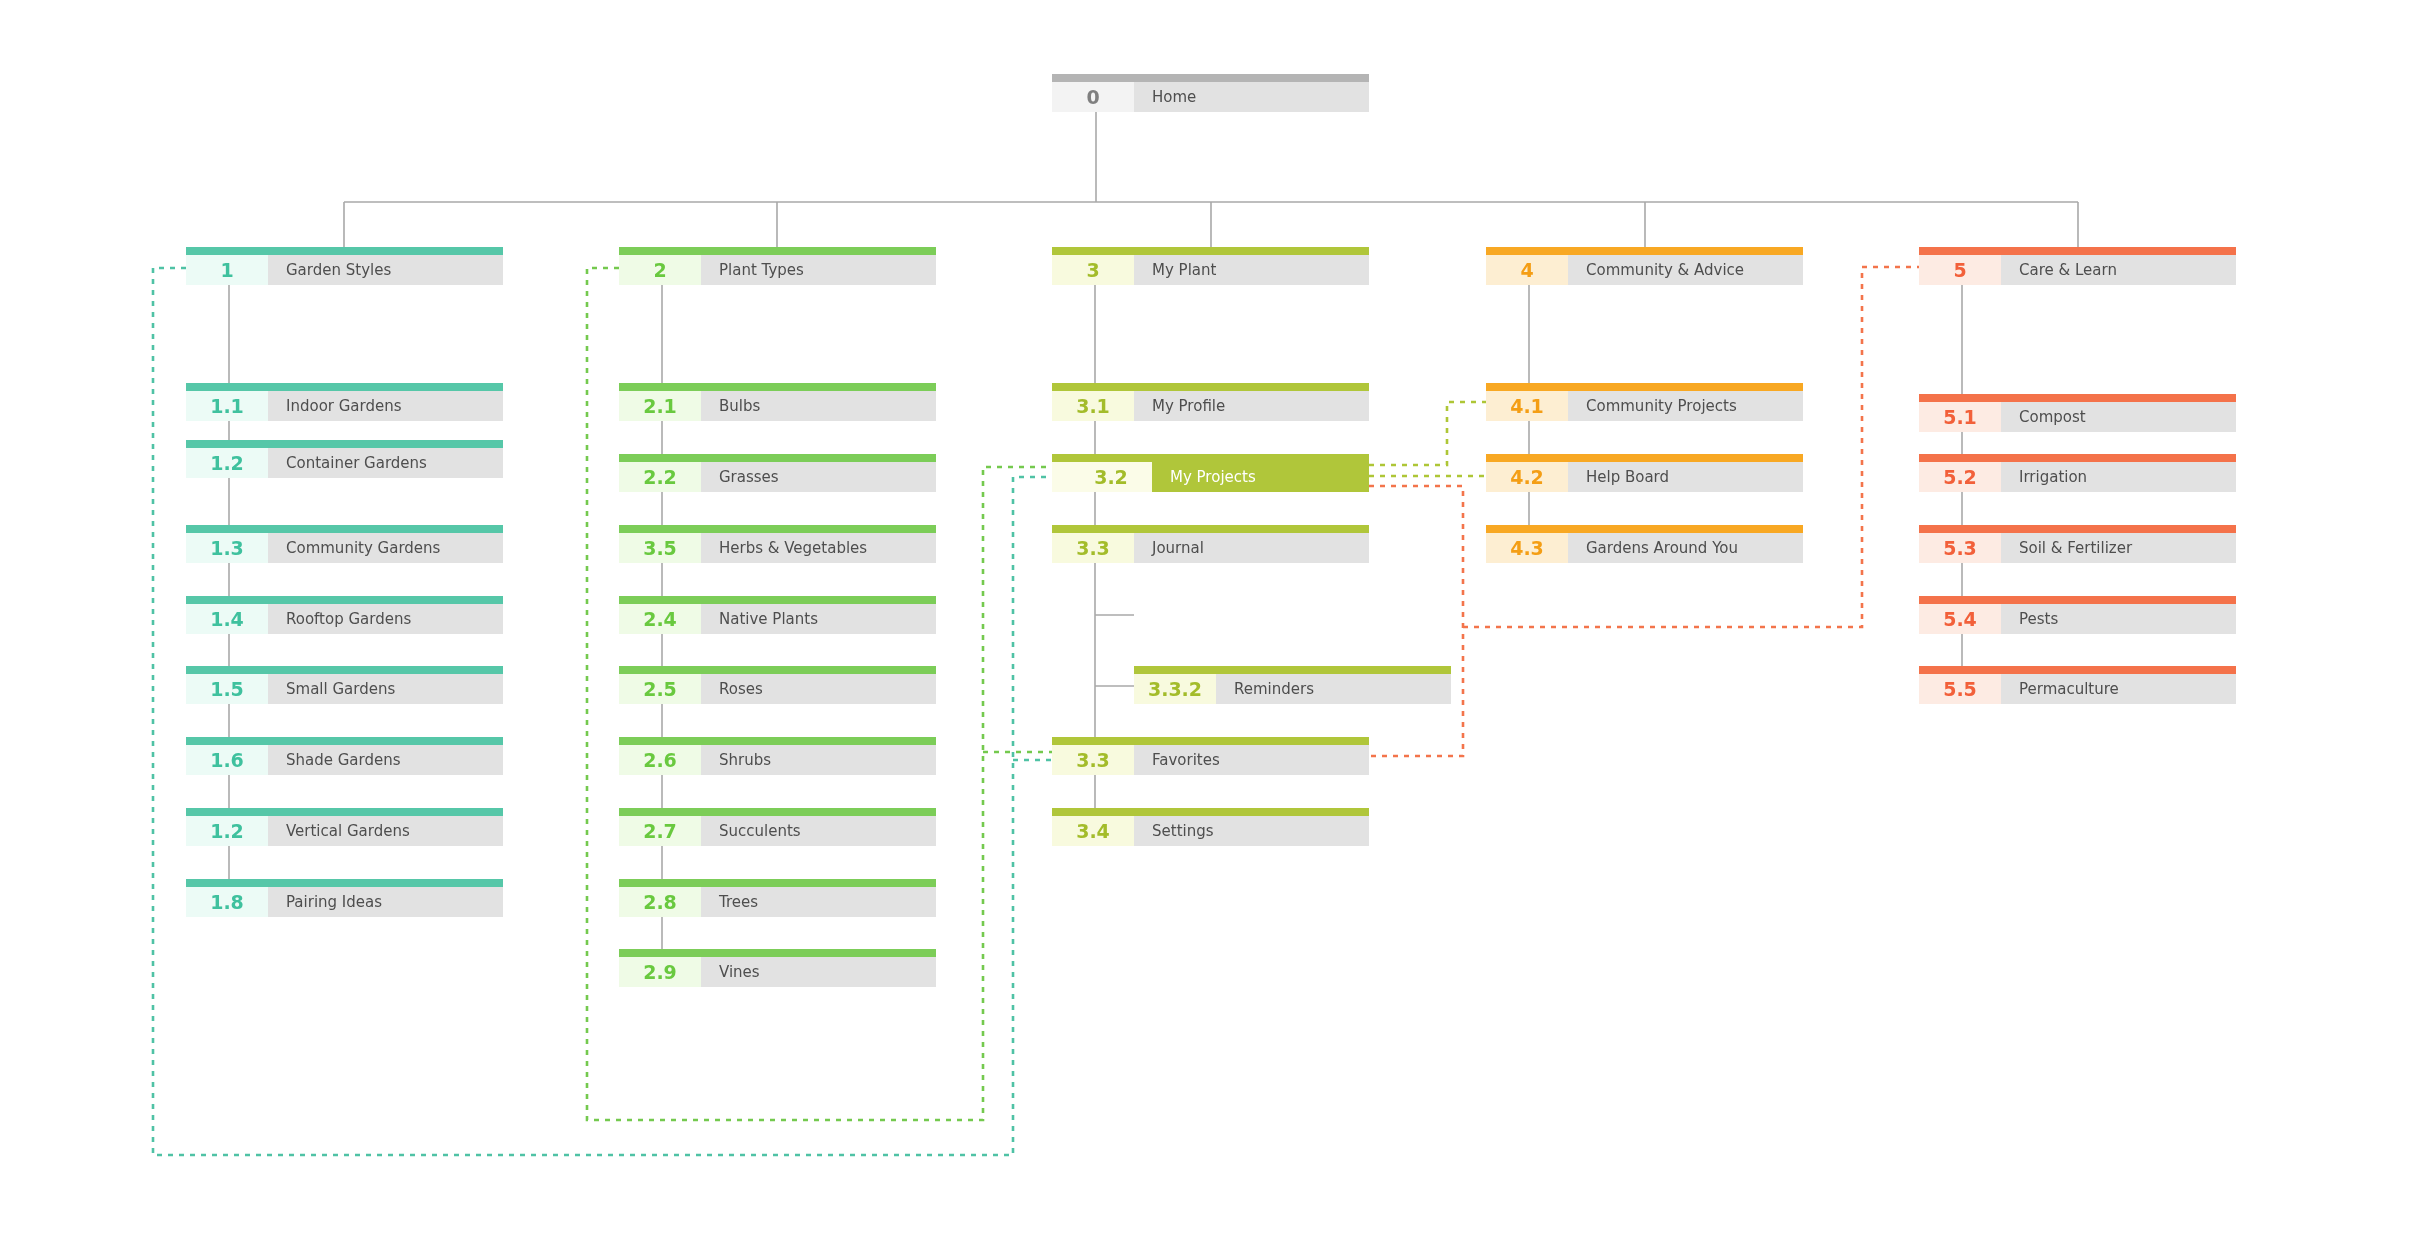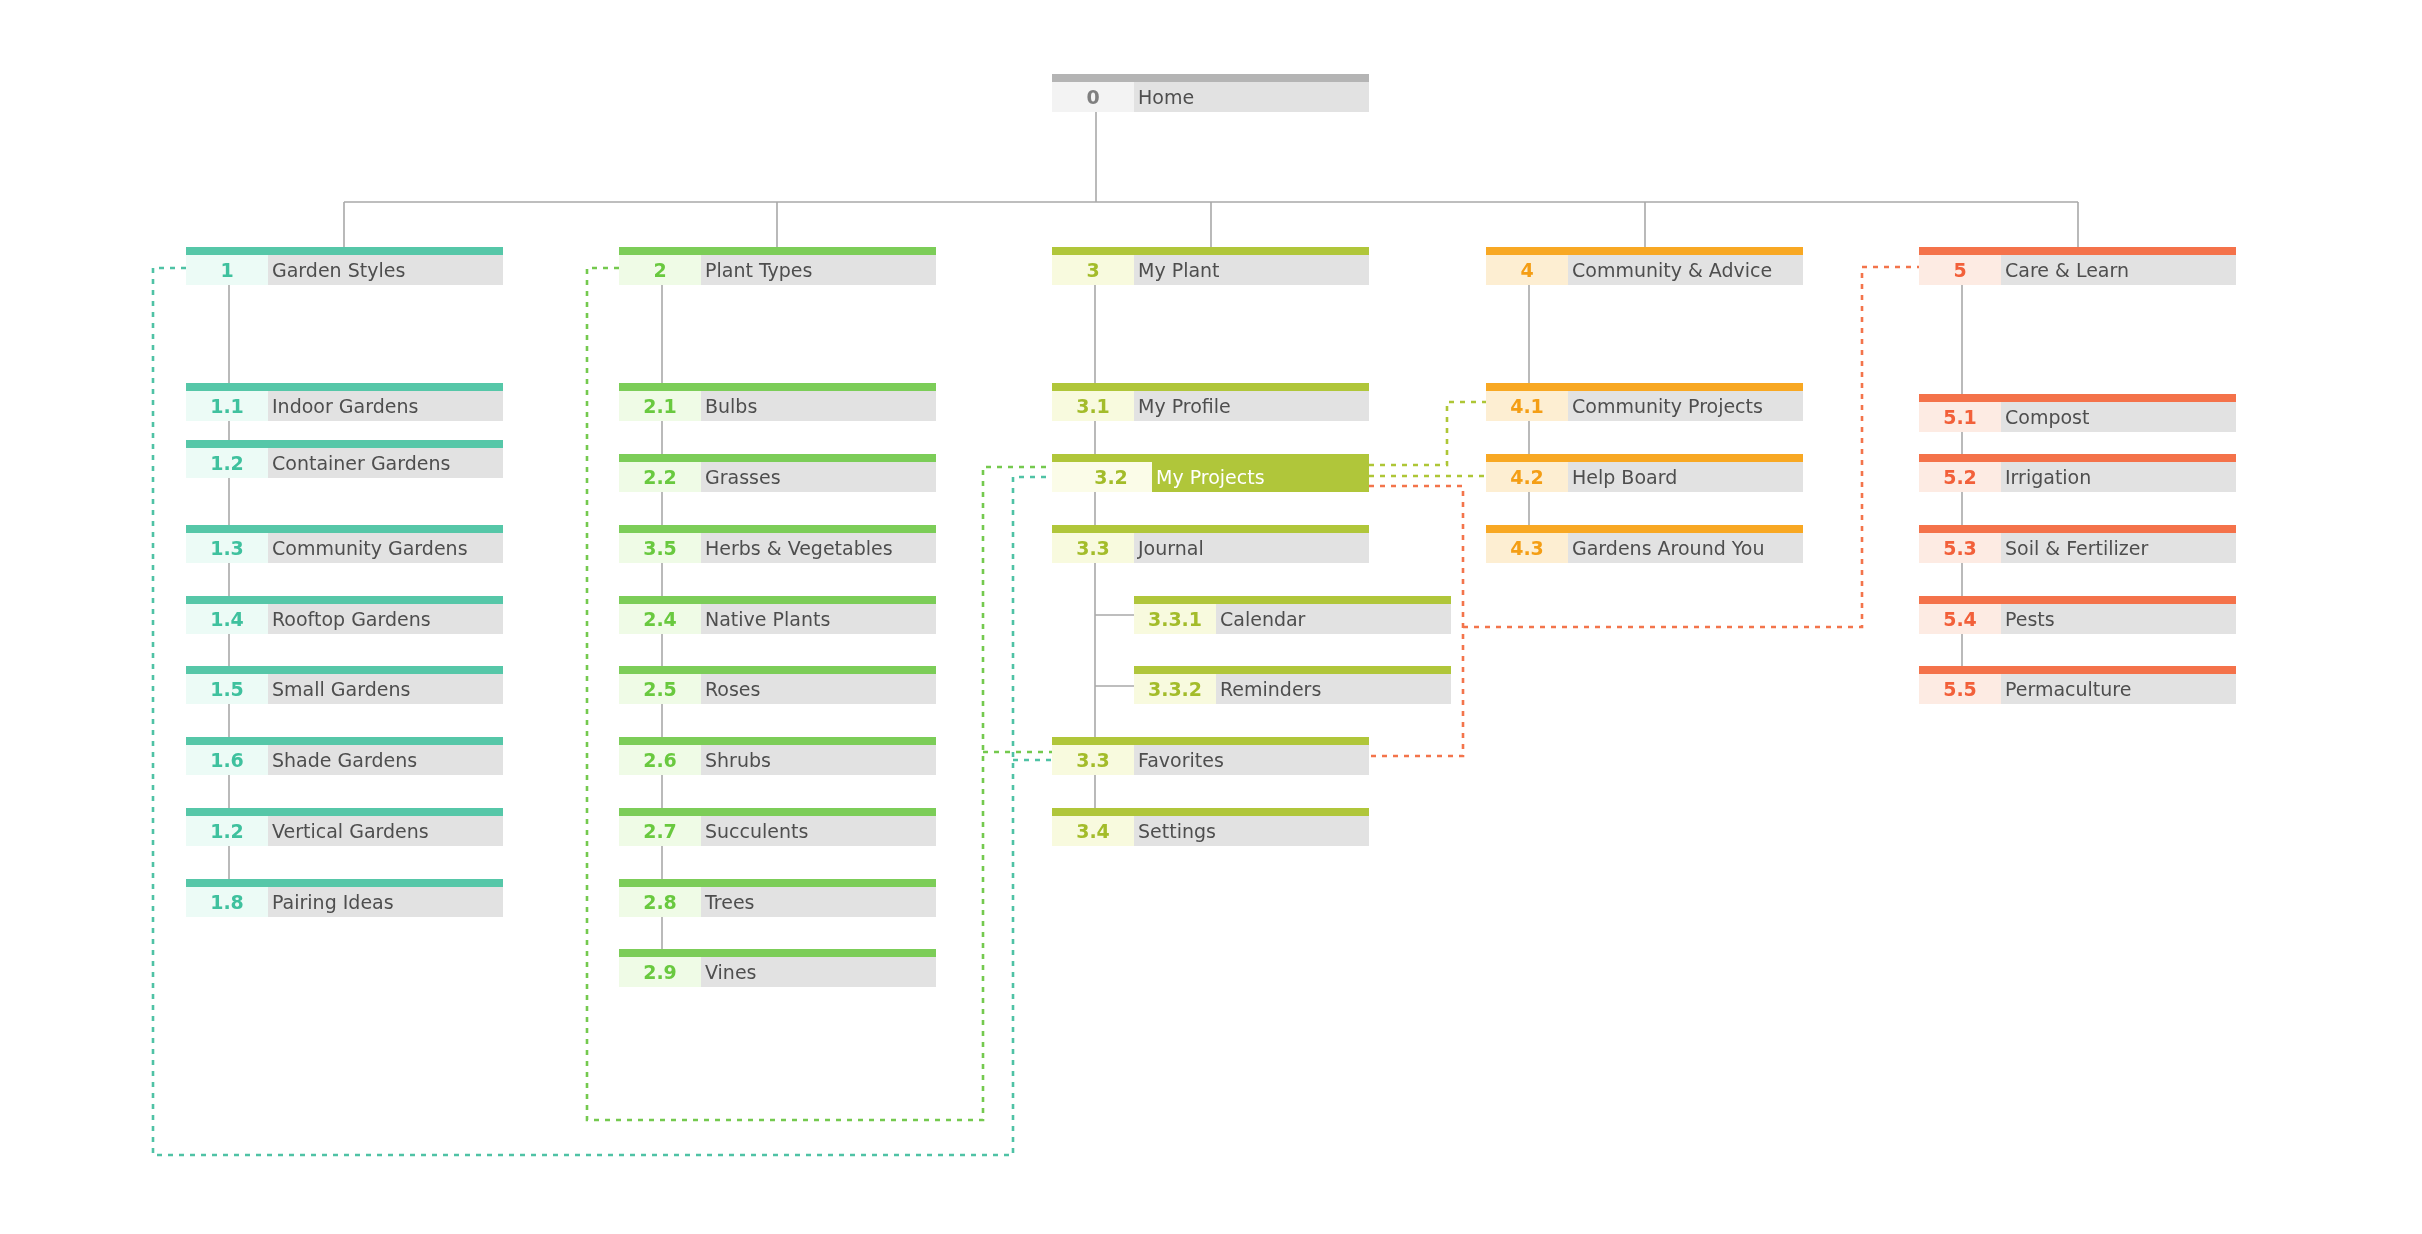--- a/index.html
+++ b/index.html
@@ -20,22 +20,22 @@
 
   .node{position:absolute;width:317px;height:38px;cursor:pointer;}
   .node .bar{height:8px;background:var(--bar-c,#999);}
   .node .body{display:flex;height:30px;}
   .node .num{
     width:82px;flex:0 0 82px;display:flex;align-items:center;justify-content:center;
     font-weight:bold;font-size:19px;
     color:var(--num-c,#777);background:var(--numbg-c,#f3f3f3);
   }
   .node .lbl{
-    flex:1;display:flex;align-items:center;padding-left:4px;
-    font-size:19px;color:var(--label-text,#4e4e4e);background:var(--label-bg,#e2e2e2);
+    flex:1;display:flex;align-items:center;padding-left:18px;
+    font-size:15px;color:var(--label-text,#4e4e4e);background:var(--label-bg,#e2e2e2);
     white-space:nowrap;overflow:hidden;
   }
   .sec0{--bar-c:var(--s0-bar);--num-c:var(--s0-num);--numbg-c:var(--s0-numbg);}
   .sec1{--bar-c:var(--s1-bar);--num-c:var(--s1-num);--numbg-c:var(--s1-numbg);}
   .sec2{--bar-c:var(--s2-bar);--num-c:var(--s2-num);--numbg-c:var(--s2-numbg);}
   .sec3{--bar-c:var(--s3-bar);--num-c:var(--s3-num);--numbg-c:var(--s3-numbg);}
   .sec4{--bar-c:var(--s4-bar);--num-c:var(--s4-num);--numbg-c:var(--s4-numbg);}
   .home{--bar-c:var(--home-bar);--num-c:var(--home-number);--numbg-c:var(--home-number-bg);}
   .node.hl .lbl{background:var(--bar-c);color:var(--highlight-label-text,#fff);}
   .node.hl .num{background:var(--highlight-number-bg,#fbfce8);padding-left:18px;}
@@ -226,27 +226,20 @@
       <span class="lbl">My Projects</span>
     </div>
   </div>
   <div class="node sec2" style="left:1052px;top:525px">
     <div class="bar"></div>
     <div class="body">
       <span class="num">3.3</span>
       <span class="lbl">Journal</span>
     </div>
   </div>
-  <div class="node sec2" style="left:1134px;top:596px">
-    <div class="bar"></div>
-    <div class="body">
-      <span class="num">3.3.1</span>
-      <span class="lbl">Calendar</span>
-    </div>
-  </div>
   <div class="node sec2" style="left:1134px;top:666px">
     <div class="bar"></div>
     <div class="body">
       <span class="num">3.3.2</span>
       <span class="lbl">Reminders</span>
     </div>
   </div>
   <div class="node sec2" style="left:1052px;top:737px">
     <div class="bar"></div>
     <div class="body">

